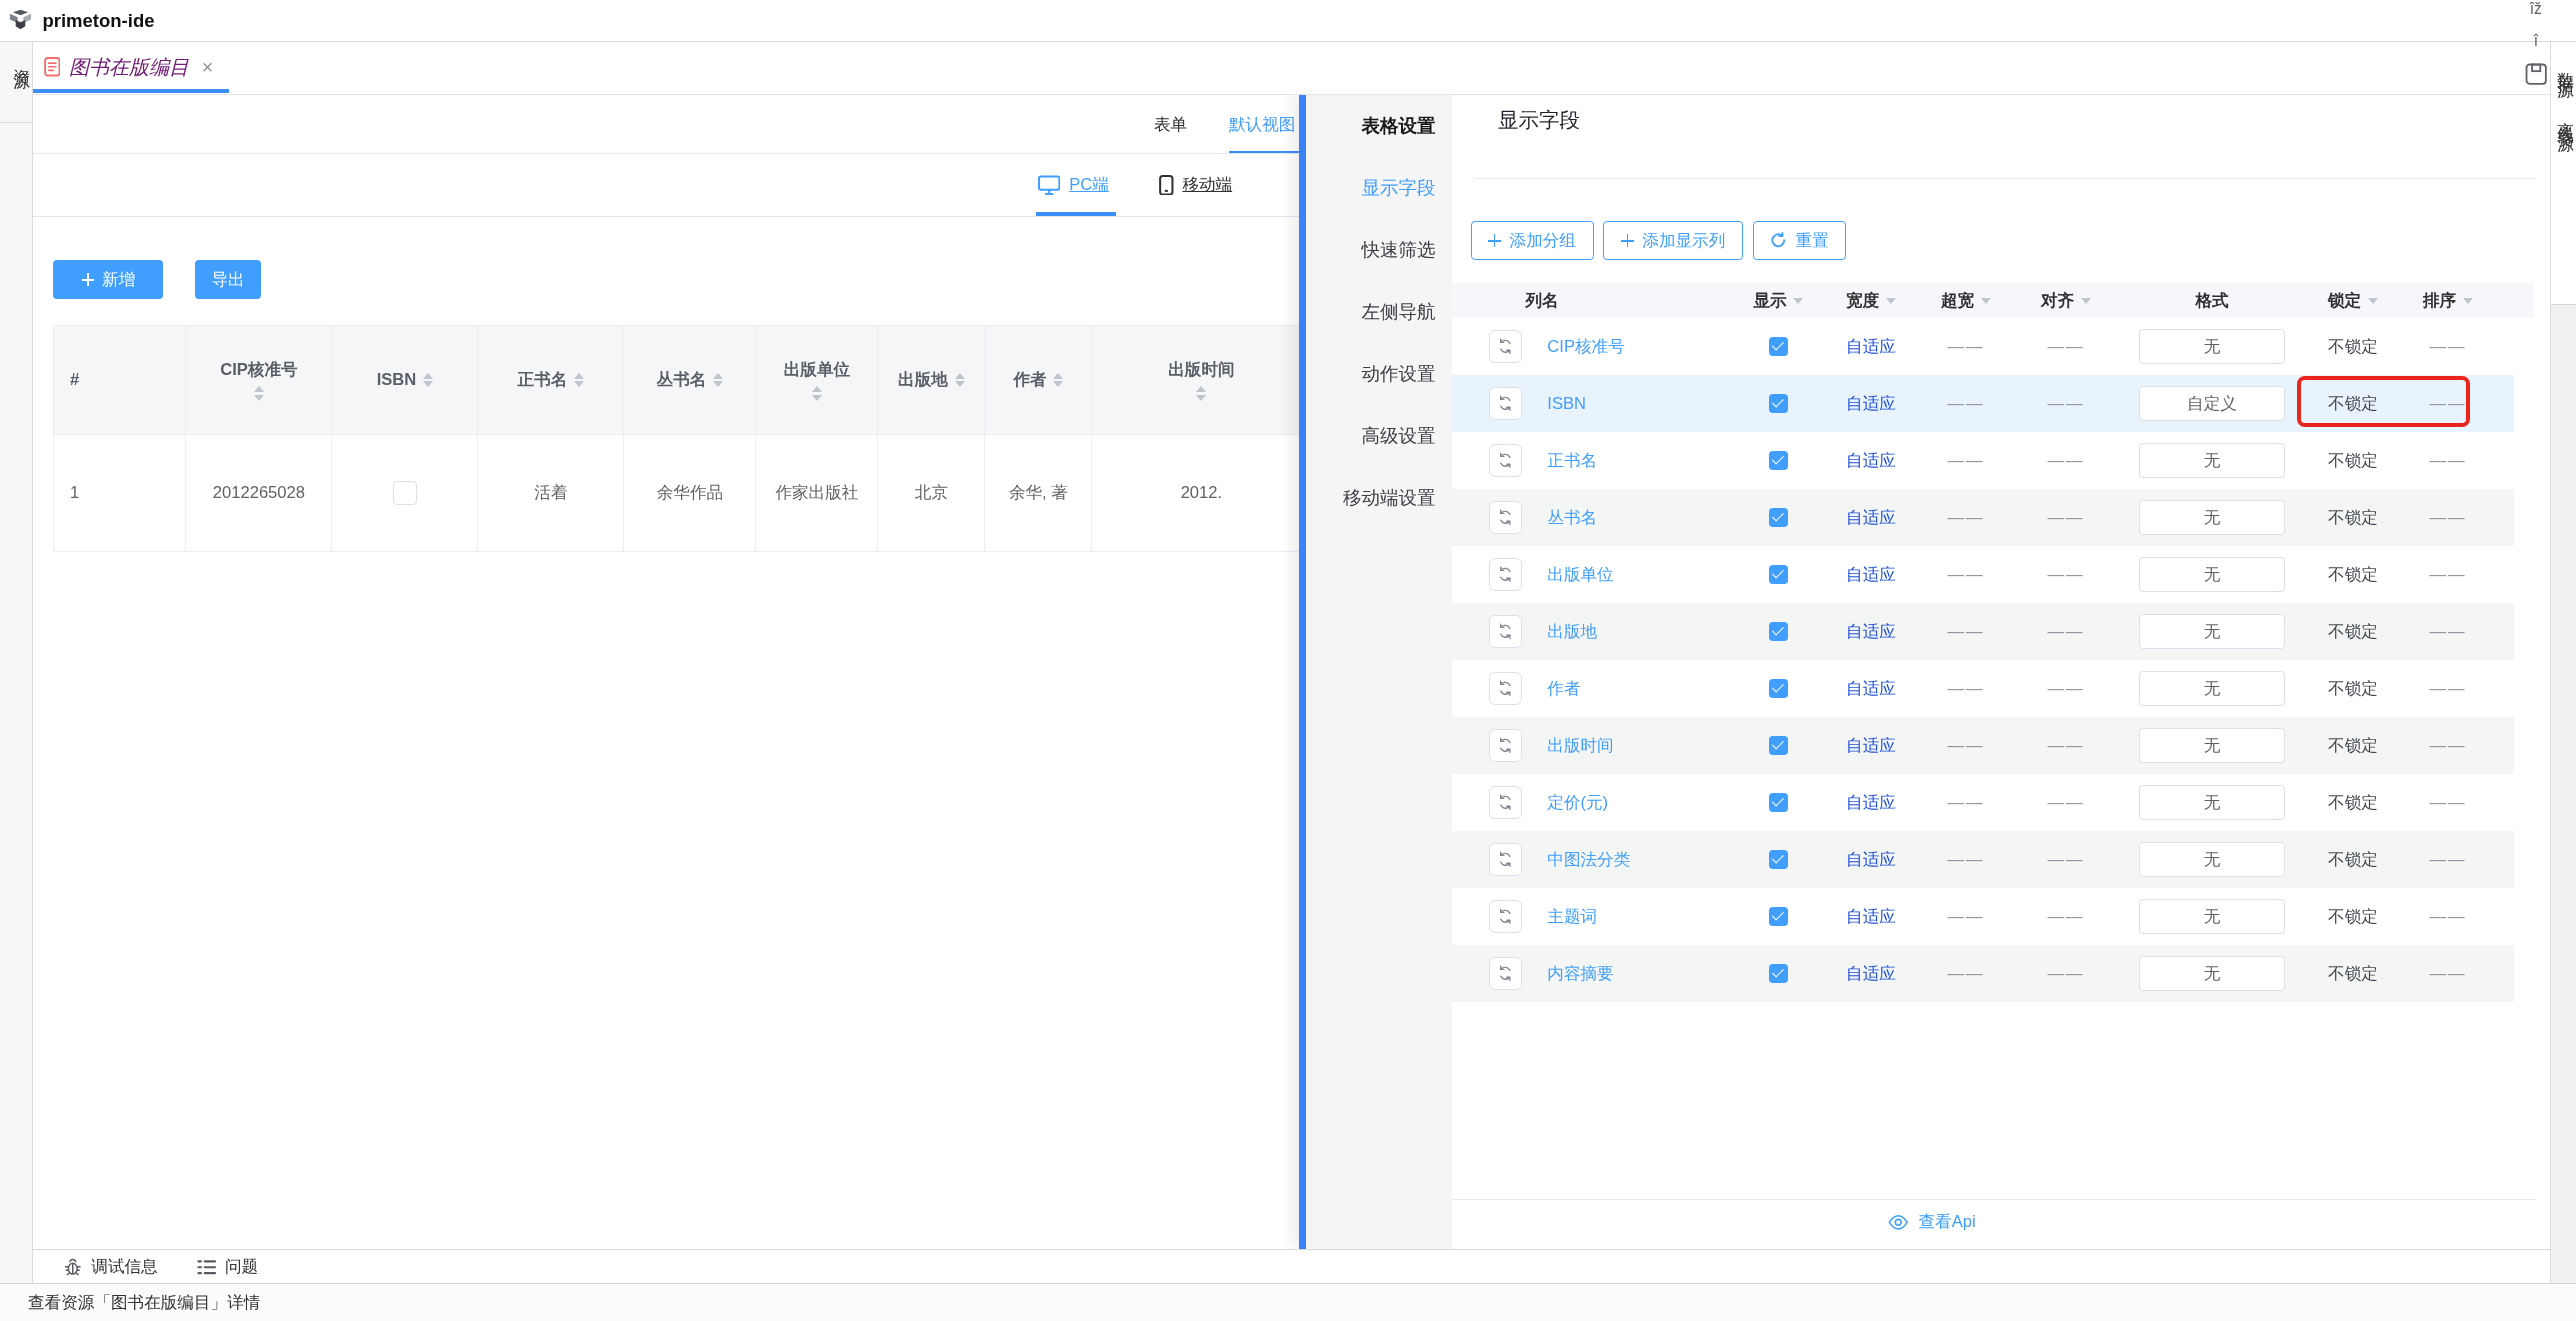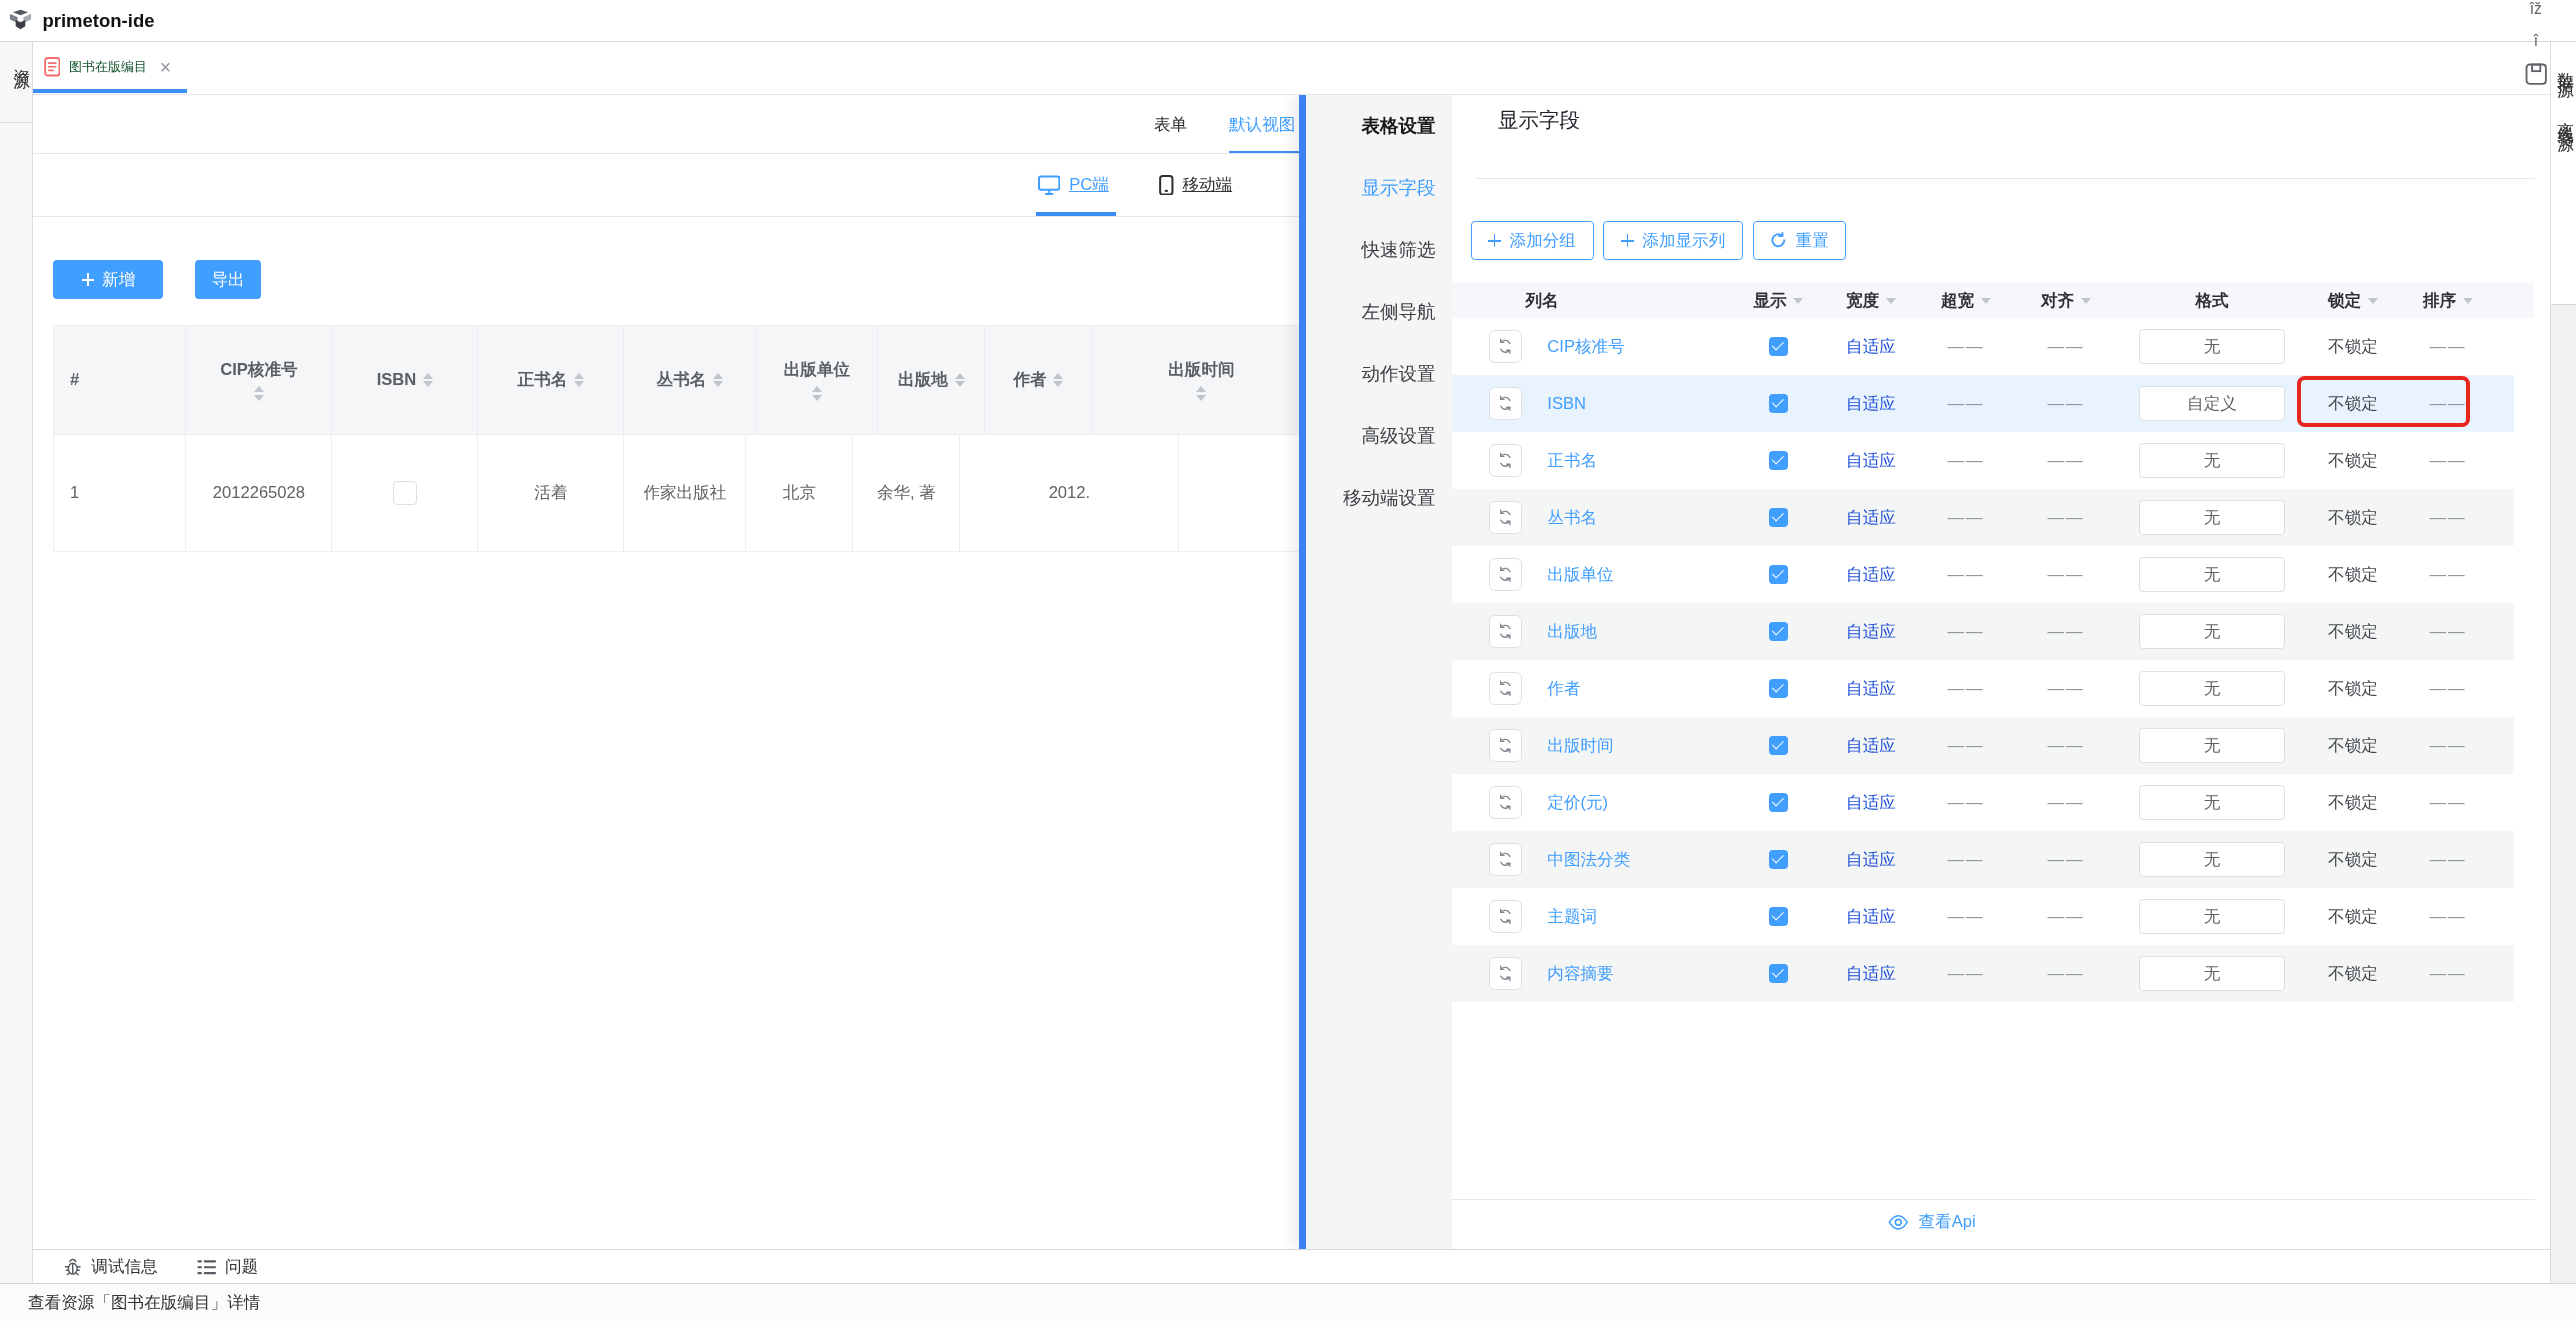--- a/index.html
+++ b/index.html
@@ -25,21 +25,21 @@
     border-left:1px solid #dcdcdc;z-index:30;}
   .rightrail .vlabel{margin-top:17.5px;}
   .rightrail .v2{margin-top:35px;}
   .rr-div{position:absolute;left:0;top:263px;width:25px;border-top:1px solid #d5d5d5;}
   .rr-gray{position:absolute;left:0;top:264px;width:25px;height:978px;background:#f0f1f2;}
   
   .tabbar{position:absolute;left:32px;top:41px;width:2519px;height:53px;background:#fff;
     border-bottom:1px solid #e4e4e4;z-index:25;display:flex;}
   .tab{height:52px;display:flex;align-items:center;gap:8.8px;padding:0 15.6px 0 11.7px;position:relative;cursor:pointer;}
   .tab.active::after{content:"";position:absolute;left:0;right:0;bottom:0;height:3.9px;background:#3a8ef6;}
-  .tab-label{font-size:13px;color:#14532d;}
+  .tab-label{font-size:20px;color:#701a75;font-style:italic;}
   .tab .close{color:#909399;font-size:19.5px;margin-left:3.9px;}
   
   .main{position:absolute;left:32px;top:94px;width:2519px;height:1155px;background:#fff;z-index:1;}
   .viewtabs-line{position:absolute;left:0;top:59px;width:1267px;border-top:1px solid #e4e7ed;}
   .viewtab{position:absolute;top:19.5px;font-size:16.6px;color:#303133;cursor:pointer;}
   .viewtab.form{left:1122px;}
   .viewtab.default{left:1197px;color:#409eff;}
   .viewtab-underline{position:absolute;left:1197px;top:57px;width:127px;height:2.9px;background:#3a8ef6;}
   .devtabs-line{position:absolute;left:0;top:122px;width:1267px;border-top:1px solid #e4e7ed;}
   .devtab{position:absolute;top:80px;display:flex;align-items:center;gap:8.8px;font-size:16.6px;cursor:pointer;text-decoration:underline;}
@@ -275,20 +275,21 @@
         </div>
       </div>
     <div id="grid-body">
         <div class="grow gdata">
           <div class="gcell first" style="width: 132px;">1</div>
           <div class="gcell" style="width: 146px;">2012265028</div>
           <div class="gcell" style="width: 146px;">
             <div class="cb-empty"></div>
           </div>
           <div class="gcell" style="width: 146px;">活着</div>
+          <div class="gcell" style="width: 132px;">余华作品</div>
           <div class="gcell" style="width: 122px;">作家出版社</div>
           <div class="gcell" style="width: 107px;">北京</div>
           <div class="gcell" style="width: 107px;">余华, 著</div>
           <div class="gcell" style="width: 219px;">2012.</div>
         </div>
       </div>
   </div>
 </div>
 
 <div class="panel">

